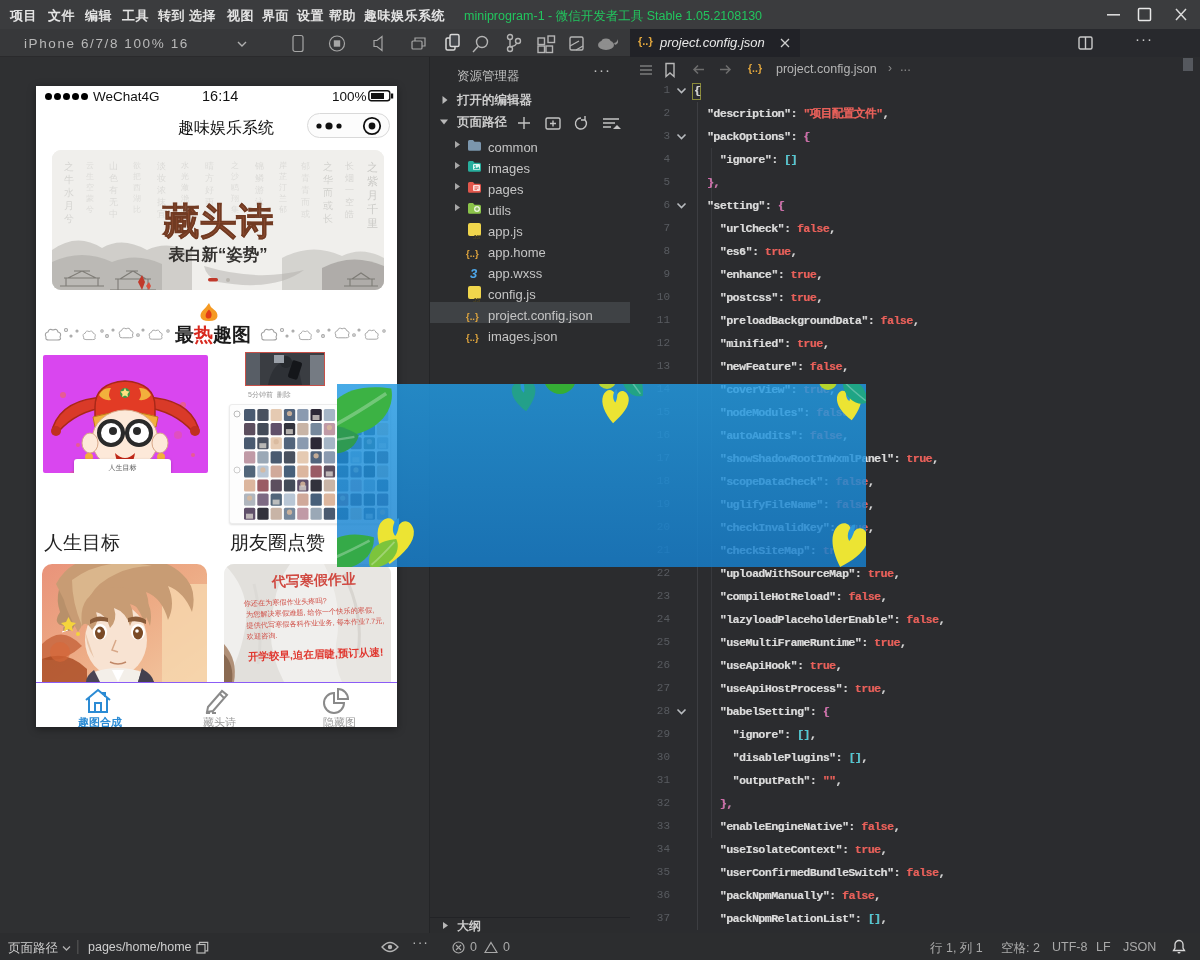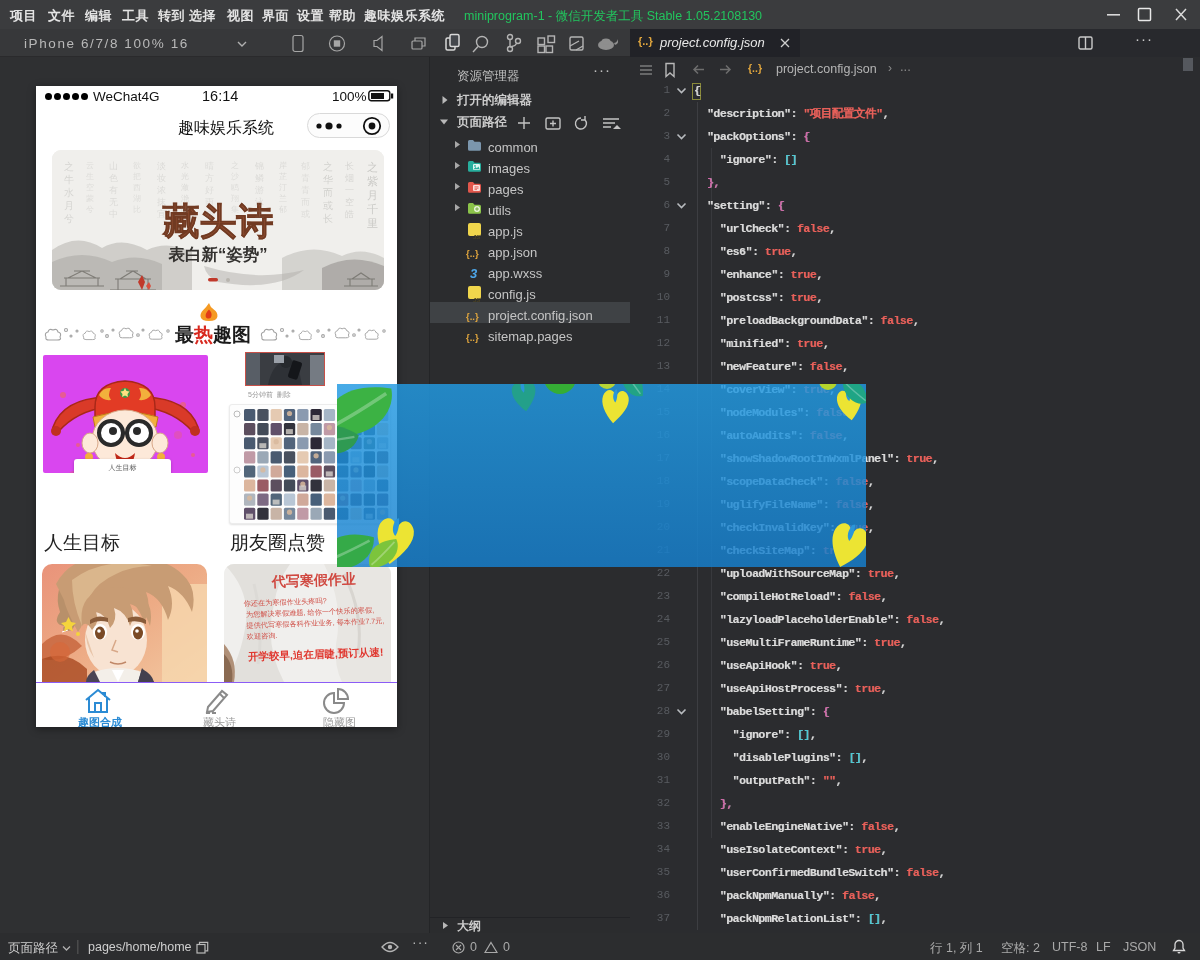--- a/index.html
+++ b/index.html
@@ -281,38 +281,38 @@
       </svg>
       <span class="abs" style="left:58px;top:2.5px">utils</span>
     </div>
     <div class="tree-row" style="top:161px;text-decoration:underline;">
       <div class="abs" style="left:38px;top:4.5px;width:13px;height:13px;background:#f0d64c;border-radius:2px"></div>
       <span class="abs" style="left:43px;top:9px;font-size:6px;font-weight:bold;color:#4a4222">JS</span>
       <span class="abs" style="left:58px;top:2.5px">app.js</span>
     </div>
     <div class="tree-row" style="top:182px;">
       <span class="abs" style="left:36px;top:4px;color:#e2a73e;font-weight:bold;font-size:9.5px">{..}</span>
-      <span class="abs" style="left:58px;top:2.5px">app.json</span>
+      <span class="abs" style="left:58px;top:2.5px">app.home</span>
     </div>
     <div class="tree-row" style="top:203px;">
       <span class="abs" style="left:40px;top:2.5px;color:#4da6e8;font-weight:bold;font-size:13px;font-style:italic">3</span>
       <span class="abs" style="left:58px;top:2.5px">app.wxss</span>
     </div>
     <div class="tree-row" style="top:224px;">
       <div class="abs" style="left:38px;top:4.5px;width:13px;height:13px;background:#f0d64c;border-radius:2px"></div>
       <span class="abs" style="left:43px;top:9px;font-size:6px;font-weight:bold;color:#4a4222">JS</span>
       <span class="abs" style="left:58px;top:2.5px">config.js</span>
     </div>
     <div class="tree-row" style="top:245px; background:#3f4245;">
       <span class="abs" style="left:36px;top:4px;color:#e2a73e;font-weight:bold;font-size:9.5px">{..}</span>
       <span class="abs" style="left:58px;top:2.5px">project.config.json</span>
     </div>
     <div class="tree-row" style="top:266px;">
       <span class="abs" style="left:36px;top:4px;color:#e2a73e;font-weight:bold;font-size:9.5px">{..}</span>
-      <span class="abs" style="left:58px;top:2.5px">sitemap.pages</span>
+      <span class="abs" style="left:58px;top:2.5px">images.json</span>
     </div>
     <div class="abs" style="left:0;top:860px;width:200px;height:19px;border-top:1px solid #222326"></div>
     <svg class="abs" style="left:12px;top:864px" width="7" height="9">
       <path d="M1 1 L6 4.5 L1 8 z" fill="#b8b8b8"></path>
     </svg>
     <div class="abs" style="left:27px;top:861px;font-size:12px;font-weight:bold;color:#cccccc">大纲</div>
   </div>
 <div id="statusbar">
     <span class="abs" style="left:8px;top:7px;color:#cfcfcf">页面路径</span>
     <svg class="abs" style="left:62px;top:12px" width="9" height="7">

